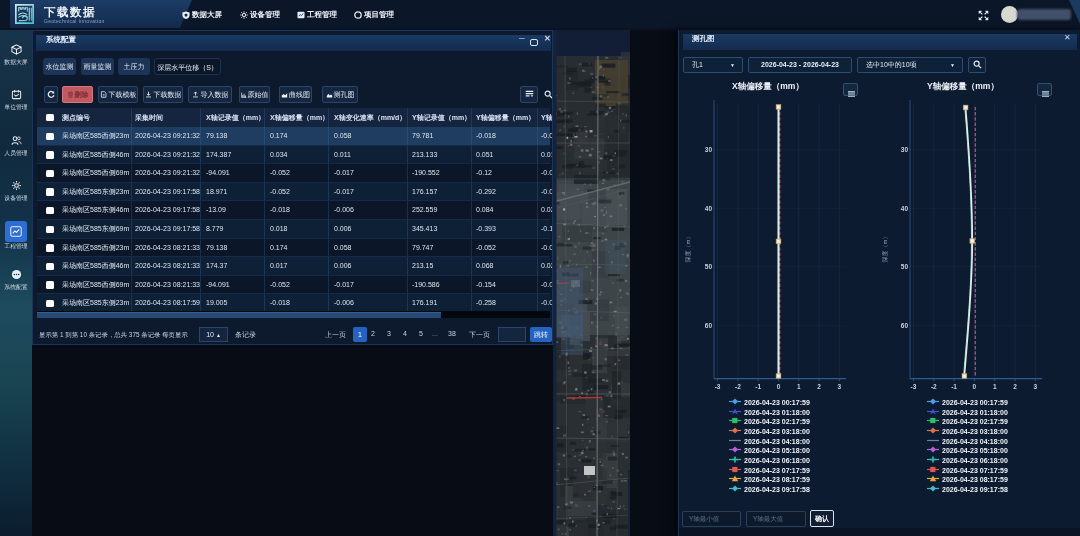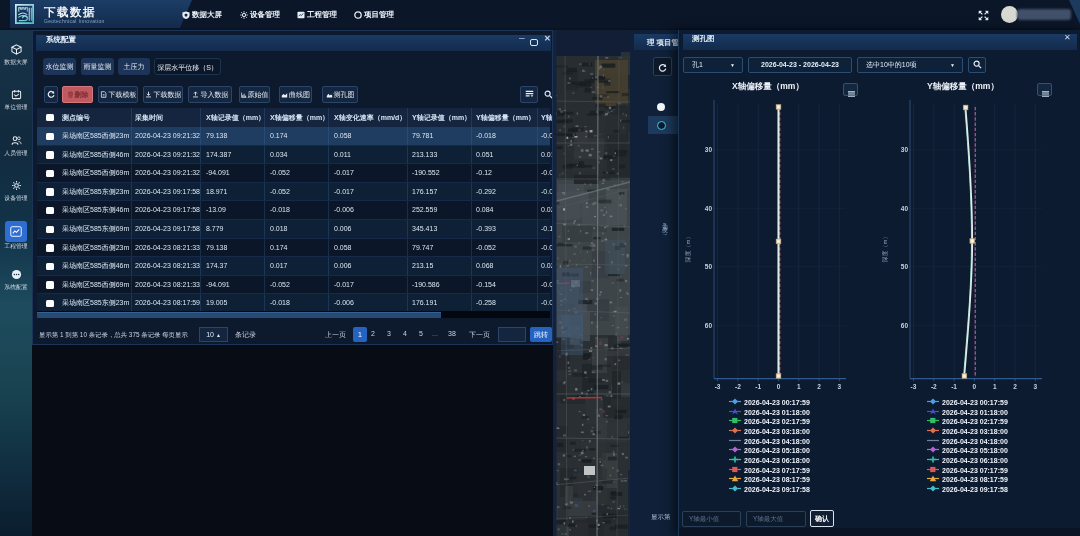--- a/index.html
+++ b/index.html
@@ -1002,35 +1002,20 @@
         <path d="M0 179 L77 159" stroke="#565d60" stroke-width="0.8" opacity="0.55"></path>
         <rect x="0" y="238" width="30" height="70" fill="#3d5570" opacity="0.45"></rect>
         <rect x="8" y="285" width="22" height="40" fill="#44607e" opacity="0.35"></rect>
         <rect x="52" y="210" width="20" height="34" fill="#42586e" opacity="0.3"></rect>
         <path d="M14 368 L49 367.5" stroke="#c03838" stroke-width="1.6" opacity="0.9"></path>
         <path d="M4 253.5 L16 253" stroke="#b84040" stroke-width="1.2" opacity="0.8"></path>
         <rect x="0" y="0" width="3.5" height="506" fill="#15223b"></rect>
         <rect x="75" y="440" width="2" height="66" fill="#15223b" opacity="0.8"></rect>
       </svg></div>
 
-  <div id="midpanel" class="abs">
-    <div class="abs" style="left:4px;top:4px;width:44px;height:16px;background:linear-gradient(180deg,#1a3a63,#132b4e)"></div>
-    <div class="abs" style="left:17px;top:7.5px;color:#e2ecf7;font-size:7.5px;font-weight:bold;white-space:nowrap">理 项目管</div>
-    <div class="abs" style="left:23px;top:27px;width:19px;height:19px;background:#0d1828;border:1px solid #24405f;border-radius:2px">
-      <svg style="margin:4px 0 0 4px" width="9" height="9" viewBox="0 0 10 10">
-          <path d="M8.5 4 A3.6 3.6 0 1 0 8.7 6.3" fill="none" stroke="#dfe8f3" stroke-width="1.4"></path>
-          <path d="M8.8 1.4 L8.8 4.4 L5.8 4.2 Z" fill="#dfe8f3"></path>
-        </svg>
-    </div>
-    <div class="abs" style="left:27px;top:73px;width:8px;height:8px;border-radius:50%;background:#f2f4f6"></div>
-    <div class="abs" style="left:18px;top:86px;width:30px;height:18px;background:#1d3a5c"></div>
-    <div class="abs" style="left:26.5px;top:90.5px;width:9px;height:9px;border-radius:50%;border:1.5px solid #49c7d8;background:#0d1b30"></div>
-    <div class="abs" style="left:30px;top:190px;color:#8fa3bd;font-size:6px;writing-mode:vertical-rl;letter-spacing:1px">深度（m）</div>
-    <div class="abs" style="left:21px;top:483px;color:#b9c6d6;font-size:6.5px;white-space:nowrap">显示第</div>
-  </div>
 
   <div id="rpanel" class="abs">
     <div class="whead2 abs"></div>
     <div class="wtitle abs">测孔图</div>
     <div class="wctl abs" style="left:385px;top:3px">✕</div>
 
     <div class="rctl abs" style="left:4px;width:60px;padding-left:8px">孔1<span style="position:absolute;right:7px;top:0;font-size:5px">▼</span></div>
     <div class="rctl abs" style="left:69px;width:104px;text-align:center;font-weight:bold">2026-04-23 - 2026-04-23</div>
     <div class="rctl abs" style="left:178px;width:106px;padding-left:8px">选中10中的10项<span style="position:absolute;right:7px;top:0;font-size:5px">▼</span></div>
     <div class="rctl abs" style="left:289px;width:18px;text-align:center">

